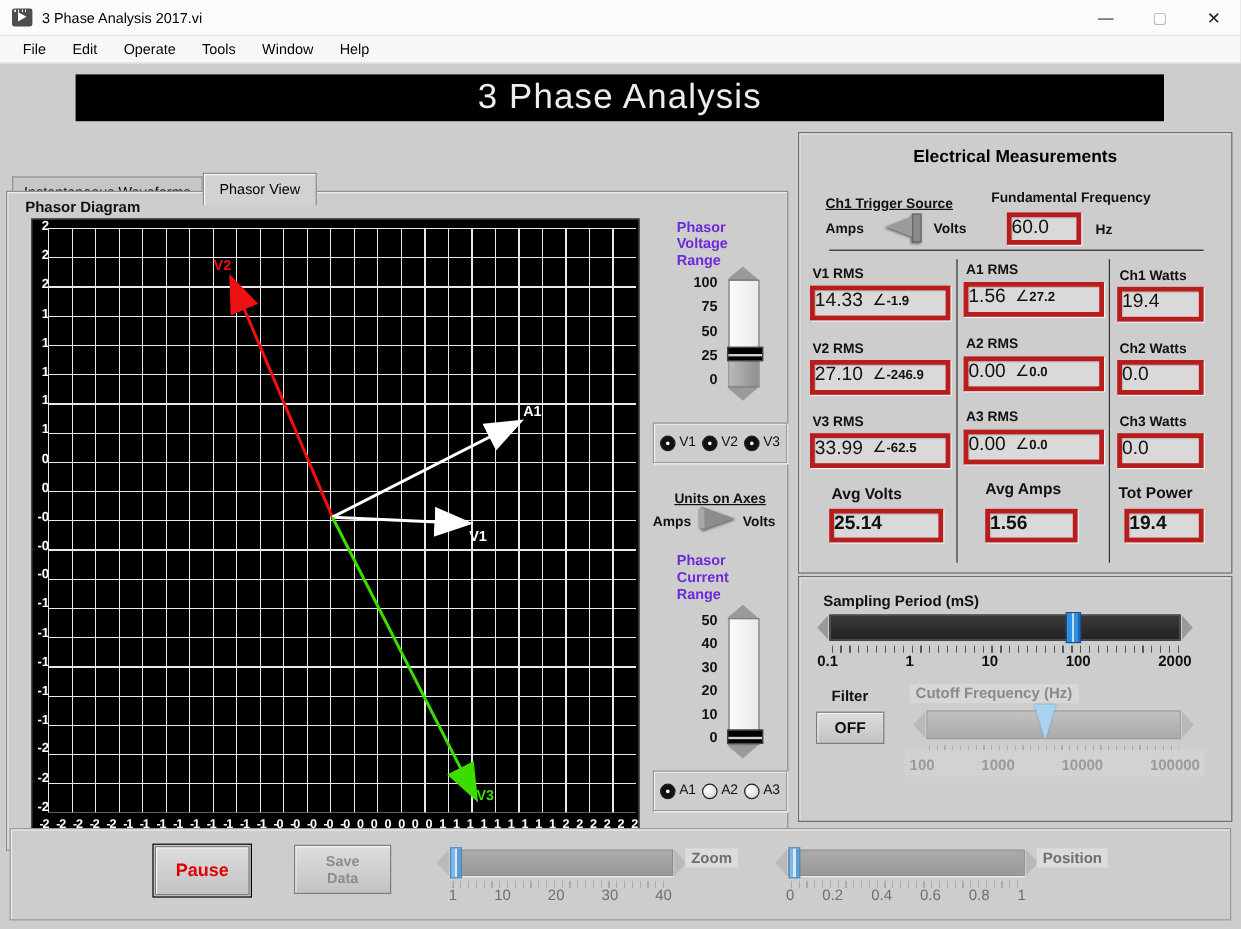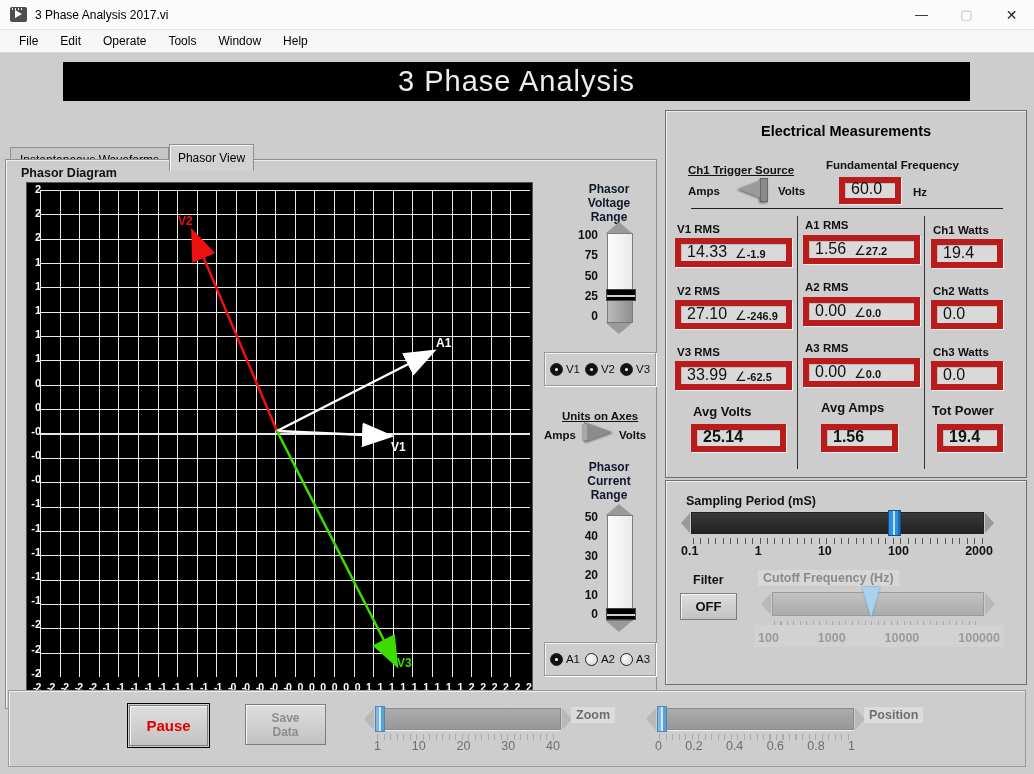--- a/index.html
+++ b/index.html
@@ -17,41 +17,41 @@
   .menubar { position:absolute; left:0; top:30px; width:1034px; height:23px; background:#f7f7f7; border-bottom:1px solid #d9d9d9; display:flex; align-items:center; padding-left:8px; }
   .menu-item { font-size:12px; color:#000; padding:0 11px; height:100%; display:flex; align-items:center; }
 
   
   .banner { position:absolute; left:63px; top:62px; width:907px; height:39px; background:#000; display:flex; align-items:center; justify-content:center; }
   .banner span { color:#ededed; font-size:29px; letter-spacing:1px; }
 
   
   .tab { position:absolute; font-size:12px; color:#000; display:flex; align-items:center; justify-content:center;margin-top:35px; }
   .tab-inactive { left:10px; top:112px; width:159px; height:24px; background:#c6c6c6; border:1px solid #8f8f8f; border-bottom:none; }
-  .tab-active { left:169px; top:109px; width:85px; height:27px; background:#d2d2d2; border:1px solid #8f8f8f; border-bottom:none; box-shadow:inset 1px 1px 0 #f5f5f5; z-index:3;text-align:right; }
+  .tab-active { left:169px; top:109px; width:95px; height:27px; background:#d2d2d2; border:1px solid #8f8f8f; border-bottom:none; box-shadow:inset 1px 1px 0 #f5f5f5; z-index:3;text-align:right; }
 
   
   .tab-page { position:absolute; left:5px; top:135px; width:652px; height:550px; background:#cdcdcd; border:1px solid #8f8f8f; box-shadow:inset 1px 1px 0 #eee;margin-top:24px; }
   .plot-title { position:absolute; left:15px; top:6px; font-size:12.5px; font-weight:bold; color:#111; }
 
   
   .plot { position:absolute; left:20px; top:22px; width:507px; height:515px; background:#000; border:1px solid #555; }
   .ylabels { position:absolute; left:1px; top:1px; width:13px; height:494px; display:flex; flex-direction:column; justify-content:space-between; }
   .ylabels span { color:#fff; font-size:11px; font-weight:bold; text-align:right; line-height:10px; }
   .xlabels { position:absolute; left:6px; bottom:3px; width:498px; display:flex; justify-content:space-between; }
   .xlabels span { color:#fff; font-size:10.5px; font-weight:bold; letter-spacing:-1px; }
   .grid { position:absolute; left:13px; top:7px; width:490px; height:487px;
     background-image:
       repeating-linear-gradient(to right,#e9e9e9 0 1px,transparent 1px 19.6px),
       repeating-linear-gradient(to bottom,#e9e9e9 0 1px,transparent 1px 24.35px);
   }
   .vec-label { position:absolute; font-size:12px; font-weight:bold; }
 
   
-  .vgroup-title { position:absolute; width:90px; text-align:center; font-size:12px; font-weight:bold; color:#0f172a; line-height:14px; }
+  .vgroup-title { position:absolute; width:90px; text-align:left; font-size:12px; font-weight:bold; color:#6d28d9; line-height:14px; }
   .vslider { position:absolute; width:28px; }
   .vslider .arrow-up { width:0;height:0;border-left:13px solid transparent;border-right:13px solid transparent;border-bottom:11px solid #9a9a9a; margin-bottom:0; filter:drop-shadow(0 1px 0 #777); }
   .vslider .arrow-dn { width:0;height:0;border-left:13px solid transparent;border-right:13px solid transparent;border-top:11px solid #9a9a9a; filter:drop-shadow(0 -1px 0 #777); }
   .vtrack { position:relative; width:26px; margin-left:1px; border:1px solid #7d7d7d; background:linear-gradient(to right,#fcfcfc,#e9e9e9); }
   .vtrack .fill { position:absolute; left:0; right:0; bottom:0; background:linear-gradient(to right,#b9b9b9,#8f8f8f); }
   .vhandle { position:absolute; left:-2px; width:30px; height:12px; background:#000; border:1px solid #444; }
   .vhandle:before { content:""; position:absolute; left:0; right:0; top:5px; height:2px; background:#cfcfcf; }
   .vscale { position:absolute; width:22px; display:flex; flex-direction:column; justify-content:space-between; }
   .vscale span { font-size:12px; font-weight:bold; color:#111; text-align:right; line-height:11px; }
 
@@ -71,21 +71,21 @@
   .hswitch-l { position:absolute; width:0; height:0; border-top:10px solid transparent; border-bottom:10px solid transparent; border-right:26px solid #9b9b9b; filter:drop-shadow(-1px 1px 1px #666); }
   .hswitch-l:after { content:""; position:absolute; left:22px; top:-11px; width:6px; height:22px; background:#8a8a8a; border:1px solid #666; }
 
   
   .panel { position:absolute; background:#cdcdcd; border:1px solid #6f6f6f; box-shadow:inset 1px 1px 0 #eee; }
   .em-panel { left:665px; top:110px; width:362px; height:368px; }
   .em-title { position:absolute; left:0; top:12px; width:100%; text-align:center; font-size:14.5px; font-weight:bold; color:#000; }
   .em-hr { position:absolute; left:25px; top:97px; width:312px; height:1px; background:#222; }
   .em-vr { position:absolute; top:105px; bottom:8px; width:1px; background:#333; }
   .field-label { position:absolute; font-size:11.5px; font-weight:bold; color:#111; }
-  .value-box { position:absolute; background:#d9d9d9; border:6px solid #b91c1c; box-shadow:inset 1px 1px 0 #bdbdbd, 1px 1px 0 #f3f3f3; display:flex; align-items:flex-end; padding-left:6px; }
+  .value-box { position:absolute; background:#d9d9d9; border:4px solid #b91c1c; box-shadow:inset 1px 1px 0 #bdbdbd, 1px 1px 0 #f3f3f3; display:flex; align-items:flex-start; }
   .value-box .val { font-size:16px; color:#111; }
   .value-box .ang { font-size:11px; font-weight:bold; color:#111; margin-left:8px; }
   .value-box .ang .sym { font-size:13px; font-weight:normal; }
   .bold-val .val { font-weight:bold; font-size:16px; }
 
   
   .sp-panel { left:665px; top:480px; width:362px; height:205px; }
   .hslider-track { position:absolute; height:22px; border:1px solid #222; background:linear-gradient(to bottom,#3a3a3a,#222); }
   .hslider-arrow-l { position:absolute; width:0; height:0; border-top:10px solid transparent; border-bottom:10px solid transparent; border-right:9px solid #9a9a9a; }
   .hslider-arrow-r { position:absolute; width:0; height:0; border-top:10px solid transparent; border-bottom:10px solid transparent; border-left:9px solid #9a9a9a; }

